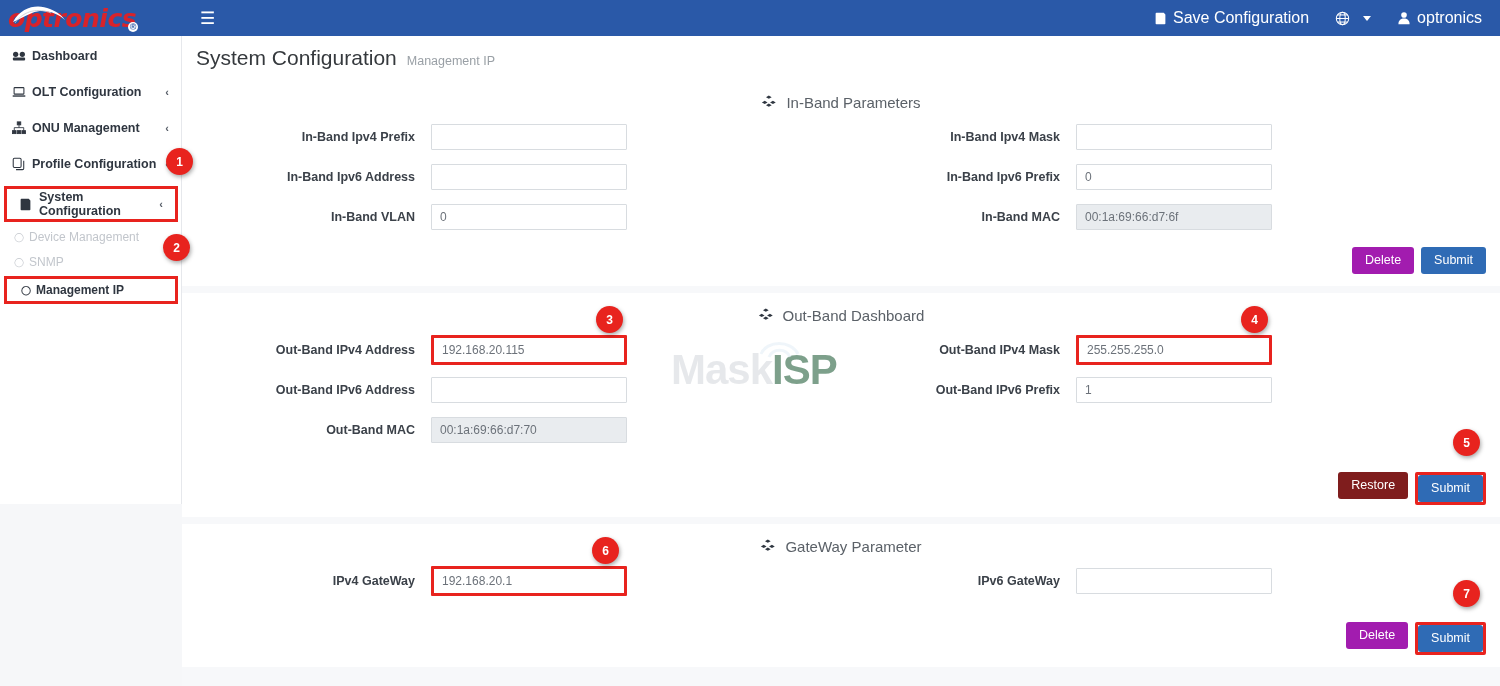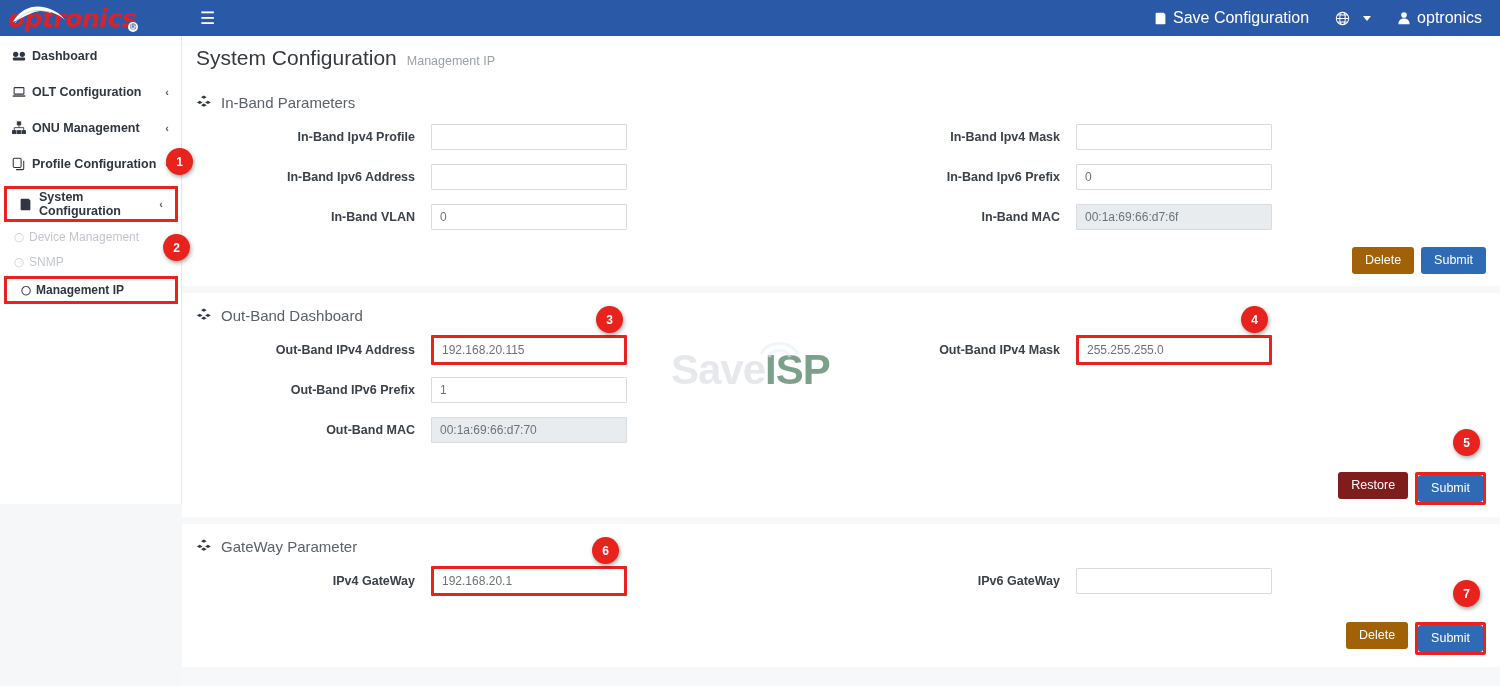--- a/index.html
+++ b/index.html
@@ -137,20 +137,21 @@
   .panel {
     background: #ffffff;
     margin-bottom: 7px;
     padding: 0 14px 0 14px;
     position: relative;
   }
   .panel-title {
     display: flex; align-items: center;
     font-size: 15px; color: #5b6168;
     padding: 14px 0 6px 0;
+    justify-content: center;
   }
   .panel-title .sec-ico {
     margin-right: 9px; display: inline-flex; align-items: center;
   }
 
   .form-row { display: flex; width: 100%; }
   .fgroup {
     display: flex; align-items: center;
     width: 50%;
     height: 40px;
@@ -198,21 +199,21 @@
     border: none;
     border-radius: 3px;
     color: #ffffff;
     font-size: 12.5px;
     font-family: "Liberation Sans", sans-serif;
     cursor: pointer;
     margin-left: 7px;
     line-height: 27px;
     text-align: center;
   }
-  .btn-delete { background: #a16207; }
+  .btn-delete { background: #a21caf; }
   .btn-restore { background: #7f1d1d; }
   .btn-submit { background: #2f6bb5; }
   .btn-wrap { position: relative; display: inline-block; margin-left: 7px; }
   .btn-wrap .btn { margin-left: 0; }
   .btn-wrap.boxed { border: 3px solid #e8231e; border-radius: 2px; }
 
   
   .badge {
     position: absolute;
     width: 27px; height: 27px;
@@ -383,21 +384,21 @@
   </div>
 </div>
 
 <div id="content">
 
   <div id="watermark">
     <svg id="wm-arc" width="46" height="26" viewBox="0 0 46 26">
       <path d="M4 20 C10 6, 34 6, 41 20" stroke="#cfe2ef" stroke-width="3" fill="none"></path>
       <path d="M12 23 C16 14, 29 14, 33 23" stroke="#cfe2ef" stroke-width="3" fill="none"></path>
     </svg>
-    <span class="wm-foro">Save</span><span class="wm-isp">ISP</span>
+    <span class="wm-foro">Mask</span><span class="wm-isp">ISP</span>
   </div>
 
   <div id="page-head">
     <span id="page-title">System Configuration</span>
     <span id="page-sub">Management IP</span>
   </div>
 
   <div class="panel">
     <div class="panel-title">
       <span class="sec-ico">
@@ -406,21 +407,21 @@
           <path d="M4.2 6.6 L7.4 8.4 L4.2 10.2 L1 8.4 Z"></path>
           <path d="M13.4 6.6 L16.6 8.4 L13.4 10.2 L10.2 8.4 Z"></path>
           <path d="M8.8 9.6 L12 11.4 L8.8 13.2 L5.6 11.4 Z"></path>
         </svg>
       </span>
       <span>In-Band Parameters</span>
     </div>
 
     <div class="form-row">
       <div class="fgroup">
-        <span class="flabel">In-Band Ipv4 Profile</span>
+        <span class="flabel">In-Band Ipv4 Prefix</span>
         <input class="finput" type="text" value="" style="">
       </div>
       <div class="fgroup">
         <span class="flabel">In-Band Ipv4 Mask</span>
         <input class="finput" type="text" value="" style="">
       </div>
     </div>
 
     <div class="form-row">
       <div class="fgroup">
@@ -475,20 +476,24 @@
         <span class="flabel">Out-Band IPv4 Mask</span>
         <input class="finput boxed" type="text" value="255.255.255.0" style="">
         <div class="badge" style="left:400px; top:-24px;">
           <span>4</span>
         </div>
       </div>
     </div>
 
     <div class="form-row">
       <div class="fgroup">
+        <span class="flabel">Out-Band IPv6 Address</span>
+        <input class="finput" type="text" value="" style="">
+      </div>
+      <div class="fgroup">
         <span class="flabel">Out-Band IPv6 Prefix</span>
         <input class="finput" type="text" value="1" style="">
       </div>
     </div>
 
     <div class="form-row">
       <div class="fgroup">
         <span class="flabel">Out-Band MAC</span>
         <input class="finput disabled" type="text" disabled="" value="00:1a:69:66:d7:70" style="">
       </div>

